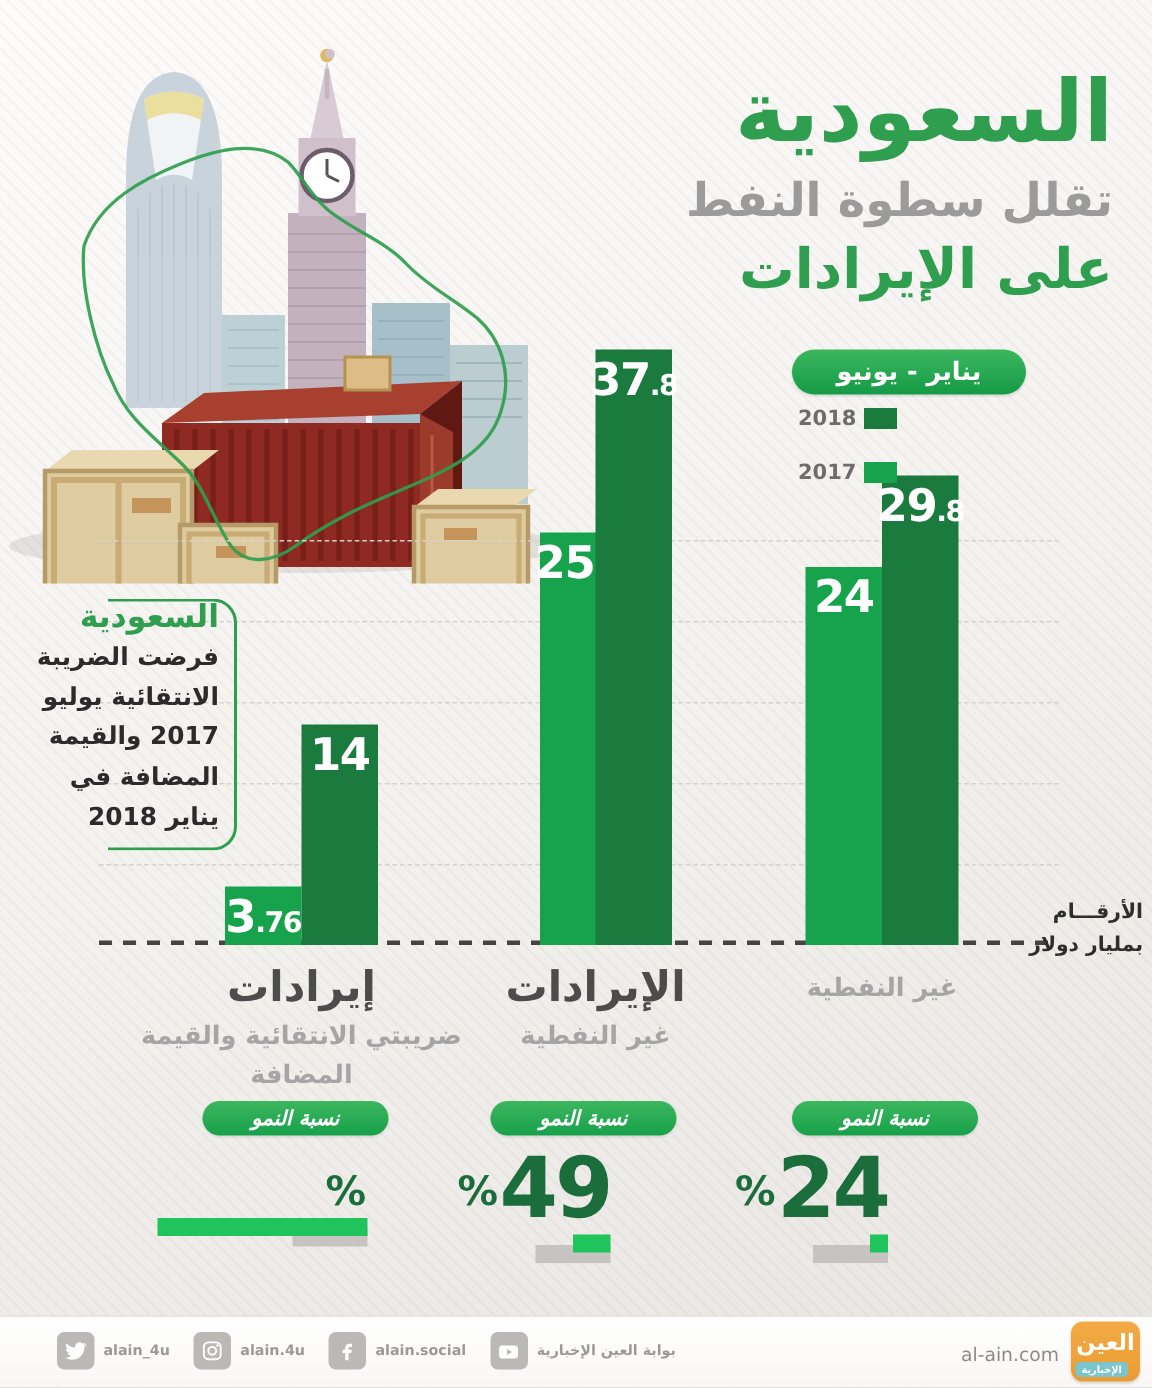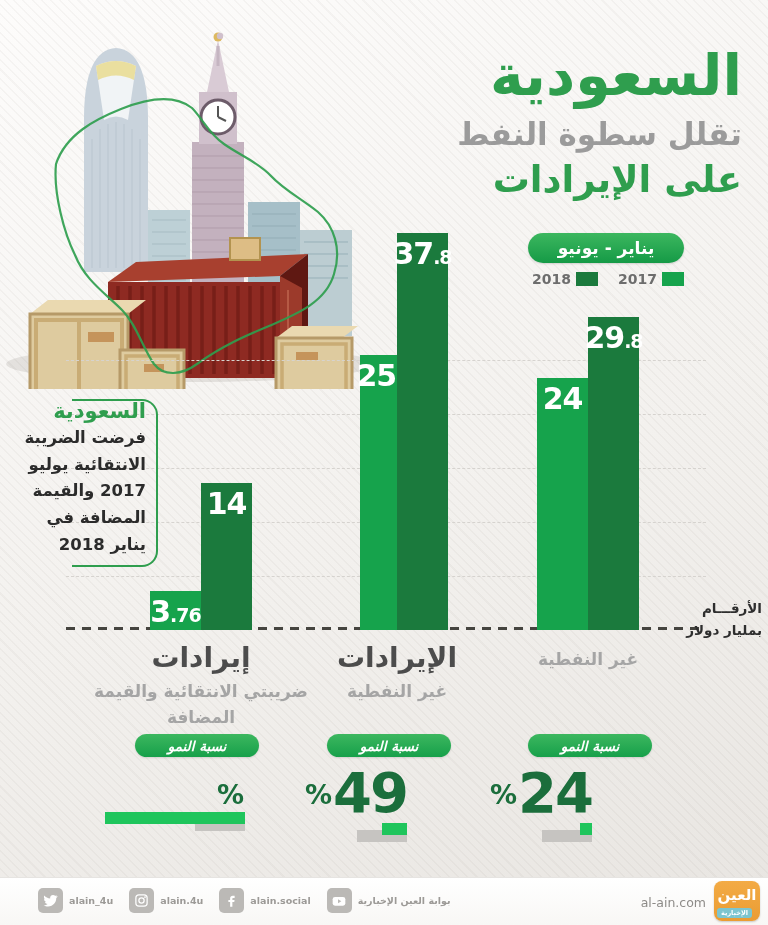--- a/index.html
+++ b/index.html
@@ -14,21 +14,21 @@
   
   .title-block{position:absolute;top:46px;right:26px;text-align:right;z-index:5;}
   .t1{font-size:57px;font-weight:bold;color:#2f9e4e;line-height:1.05;}
   .t2{font-size:31px;font-weight:bold;color:#9b9b9b;margin-top:10px;}
   .t3{font-size:37px;font-weight:bold;color:#2f9e4e;margin-top:6px;}
 
   
   .period-pill{position:absolute;left:528px;top:233px;width:156px;height:30px;border-radius:16px;
     background:linear-gradient(180deg,#3cb75f,#159a46);color:#fff;font-weight:bold;font-size:17px;
     display:flex;align-items:center;justify-content:center;z-index:5;box-shadow:0 1px 2px rgba(0,0,0,.15);}
-  .legend-row{position:absolute;left:532px;top:271px;display:flex;gap:20px;align-items:center;z-index:5;}
+  .legend-row{position:absolute;left:532px;top:271px;display:flex;gap:20px;align-items:center;z-index:5;flex-direction:column;}
   .legend-item{display:flex;align-items:center;gap:5px;}
   .legend-year{font-size:14px;font-weight:bold;color:#6d6d6d;}
   .legend-swatch{width:22px;height:14px;display:inline-block;}
 
   
   .chart{position:absolute;inset:0;z-index:3;}
   .gridline{position:absolute;left:66px;width:640px;border-top:1px dashed #d6d3cf;height:0;}
   .baseline{position:absolute;left:66px;top:627px;width:640px;height:3px;
     background:repeating-linear-gradient(90deg,#45443f 0 9px,transparent 9px 16px);}
   .bar{position:absolute;bottom:295px;width:51px;margin-top:12px;}

